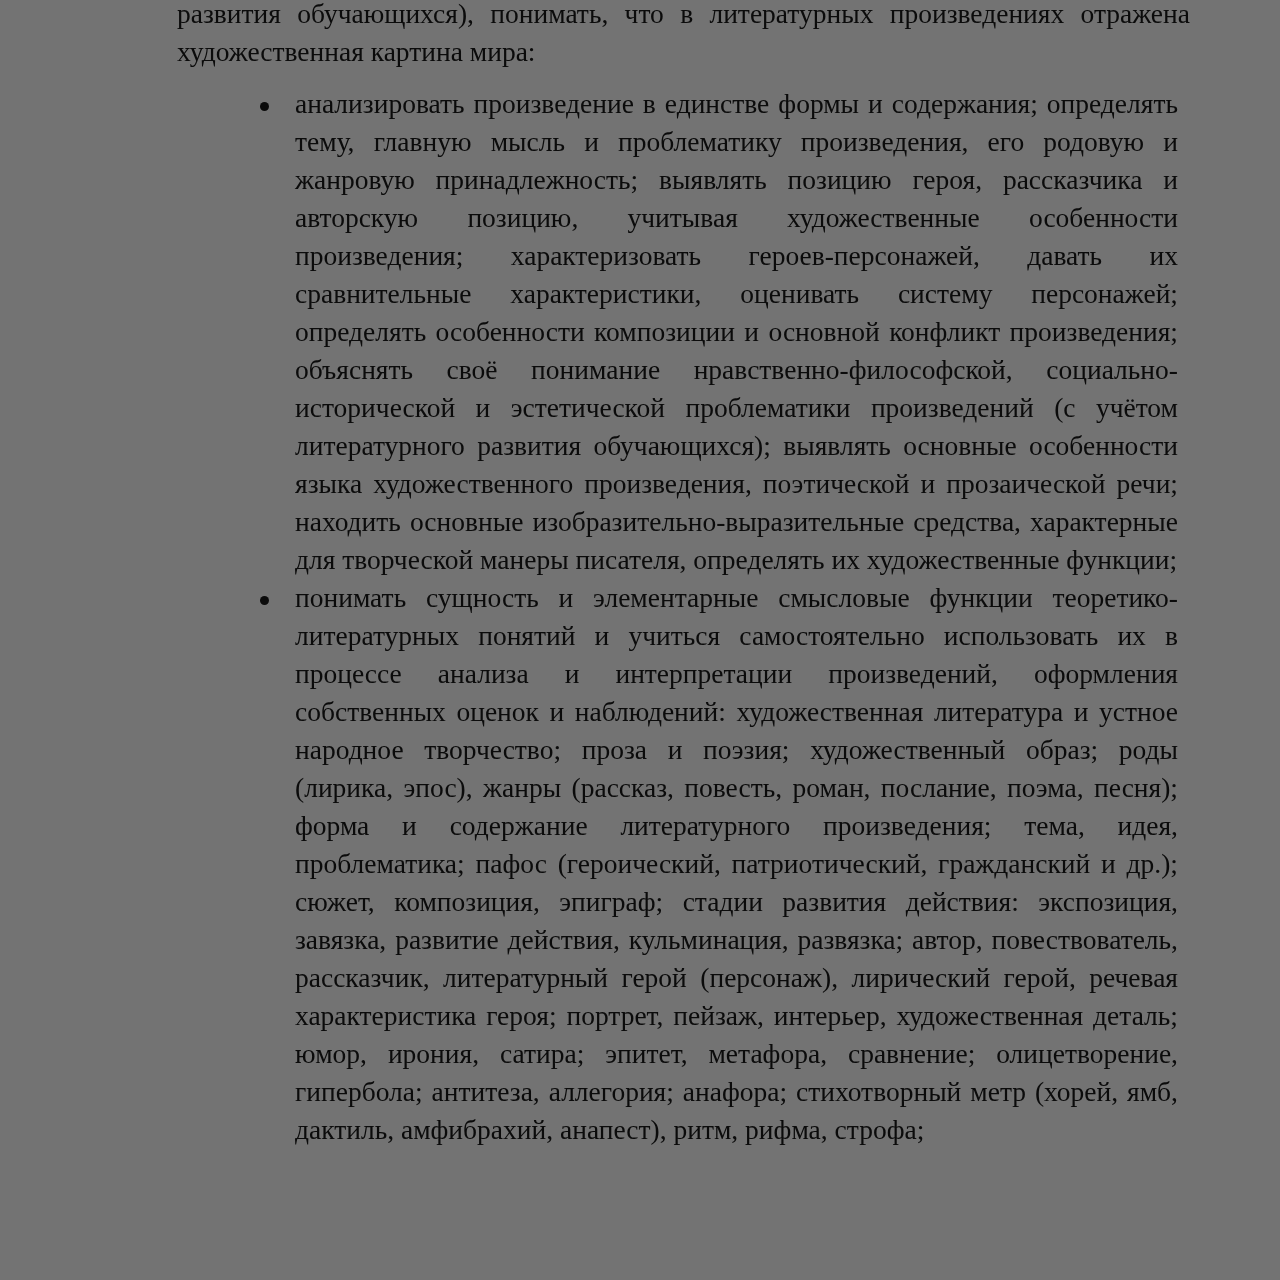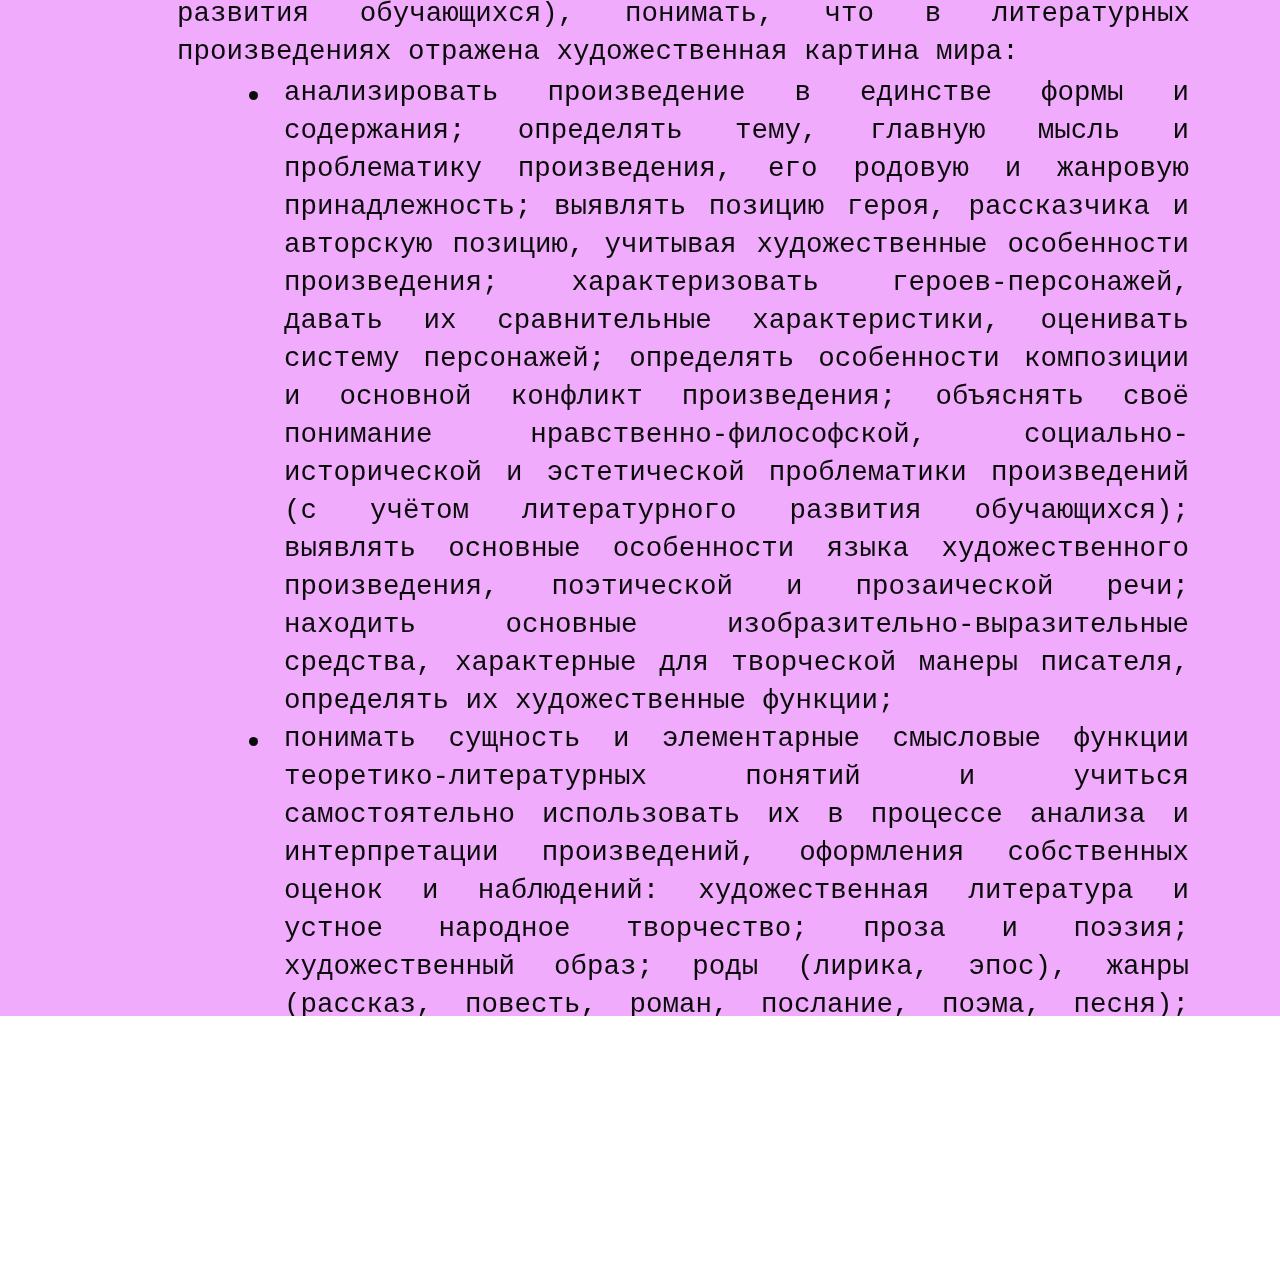--- a/index.html
+++ b/index.html
@@ -12,24 +12,23 @@
     height: 1280px;
     overflow: hidden;
     font-family: "Liberation Serif", "DejaVu Serif", serif;
     color: #0b0b0b;
     -webkit-font-smoothing: antialiased;
   }
 
   .page {
     position: relative;
     width: 1280px;
-    height: 1016px;
+    height: 1280px;
     overflow: hidden;
-    background: #f0abfc;
-    font-family: Liberation Mono, monospace;
+    background: #737373;
   }
 
   .doc-body {
     position: absolute;
     left: 0;
     top: 0;
     width: 1280px;
   }
 
   
@@ -44,21 +43,21 @@
     margin-left: 177px;
     margin-right: 90px;   
     padding-top: 0px;
     position: relative;
     top: -5px;
   }
 
   
   ul.bullet-list {
     list-style: none;
-    margin: 1px;
+    margin: 12px;
     padding: 0;
     position: relative;
     top: -3px;
   }
 
   ul.bullet-list > li {
     position: relative;
     margin: 0;
     padding: 0 90px 0 283px;   
     font-size: 27.5px;

